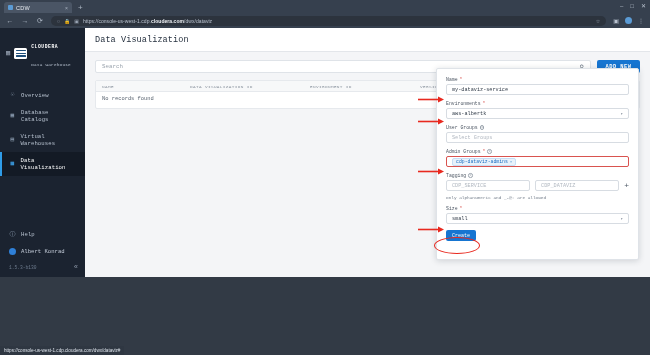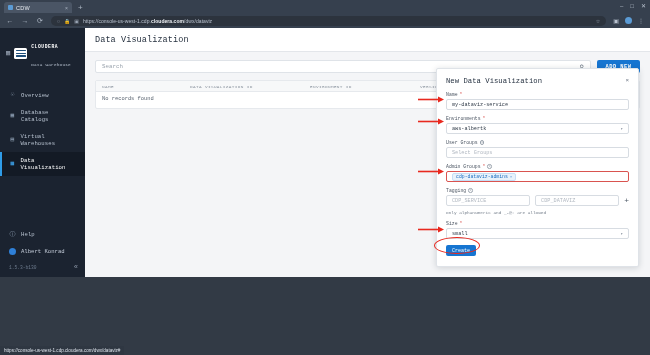--- a/index.html
+++ b/index.html
@@ -274,24 +274,20 @@
             <span class="th" style="width:110px">Environment ID</span>
             <span class="th" style="width:58px">VERSION</span>
             <span class="th" style="width:42px">CPU</span>
             <span class="th" style="width:50px">MEMORY</span>
           </div>
           <div class="tbody-empty">No records found</div>
         </div>
       </div>
 
       <div class="modal">
-        <div class="modal-head">
-          <span class="modal-title">New Data Visualization</span>
-          <span class="modal-x">×</span>
-        </div>
 
         <div class="field">
           <div class="flabel">
             <span>Name</span>
               <span class="req">*</span>
           </div>
           <div class="input">
             <span>my-dataviz-service</span>
           </div>
         </div>

